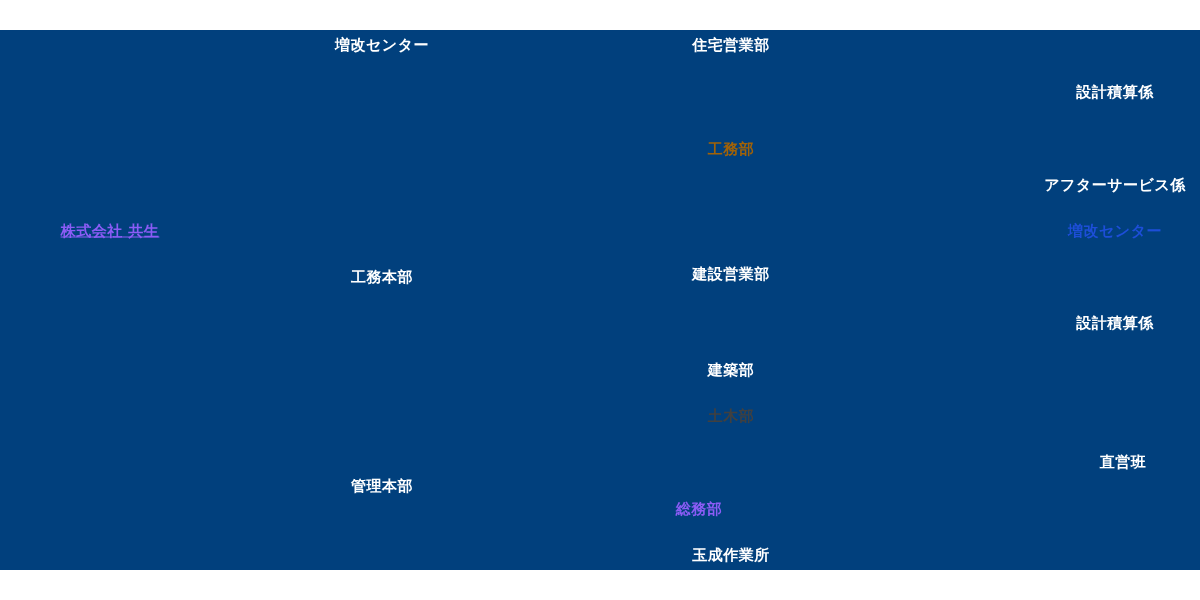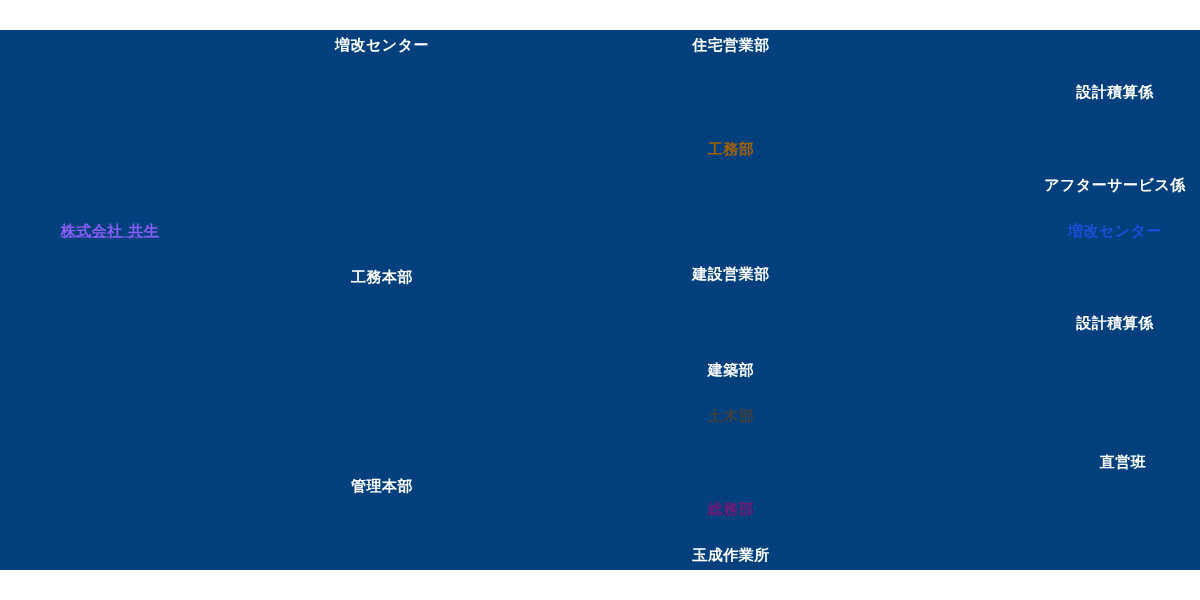--- a/index.html
+++ b/index.html
@@ -63,16 +63,16 @@
       <div class="org-node level-2" style="left: 731px; top: 149px; color: #a16207;"><span>工務部</span></div>
       <div class="org-node level-3" style="left: 1093px; top: 185px; color: rgb(255, 255, 255);"><span>アフターサービス係</span></div>
       <div class="org-node level-3" style="left: 1093px; top: 231px; color: #1d4ed8;"><span>増改センター</span></div>
       <div class="org-node level-1" style="left: 382px; top: 277px; color: rgb(255, 255, 255);"><span>工務本部</span></div>
       <div class="org-node level-2" style="left: 731px; top: 260px; color: rgb(255, 255, 255); margin-top: 14px;"><span>建設営業部</span></div>
       <div class="org-node level-3" style="left: 1093px; top: 323px; color: rgb(255, 255, 255);"><span>設計積算係</span></div>
       <div class="org-node level-2" style="left: 731px; top: 370px; color: rgb(255, 255, 255);"><span>建築部</span></div>
       <div class="org-node level-2" style="left: 731px; top: 416px; color: #404040;"><span>土木部</span></div>
       <div class="org-node level-3" style="left: 1093px; top: 462px; color: rgb(255, 255, 255); margin-left: 8px;"><span>直営班</span></div>
       <div class="org-node level-1" style="left: 382px; top: 486px; color: rgb(255, 255, 255);"><span>管理本部</span></div>
-      <div class="org-node level-2" style="left: 731px; top: 509px; color: #701a75;"><span>総務部</span></div>
+      <div class="org-node level-2" style="left: 699px; top: 509px; color: #8b5cf6;"><span>総務部</span></div>
       <div class="org-node level-2" style="left: 731px; top: 555px; color: rgb(255, 255, 255);"><span>玉成作業所</span></div>
     </div>
 </div>
 
 </body></html>

